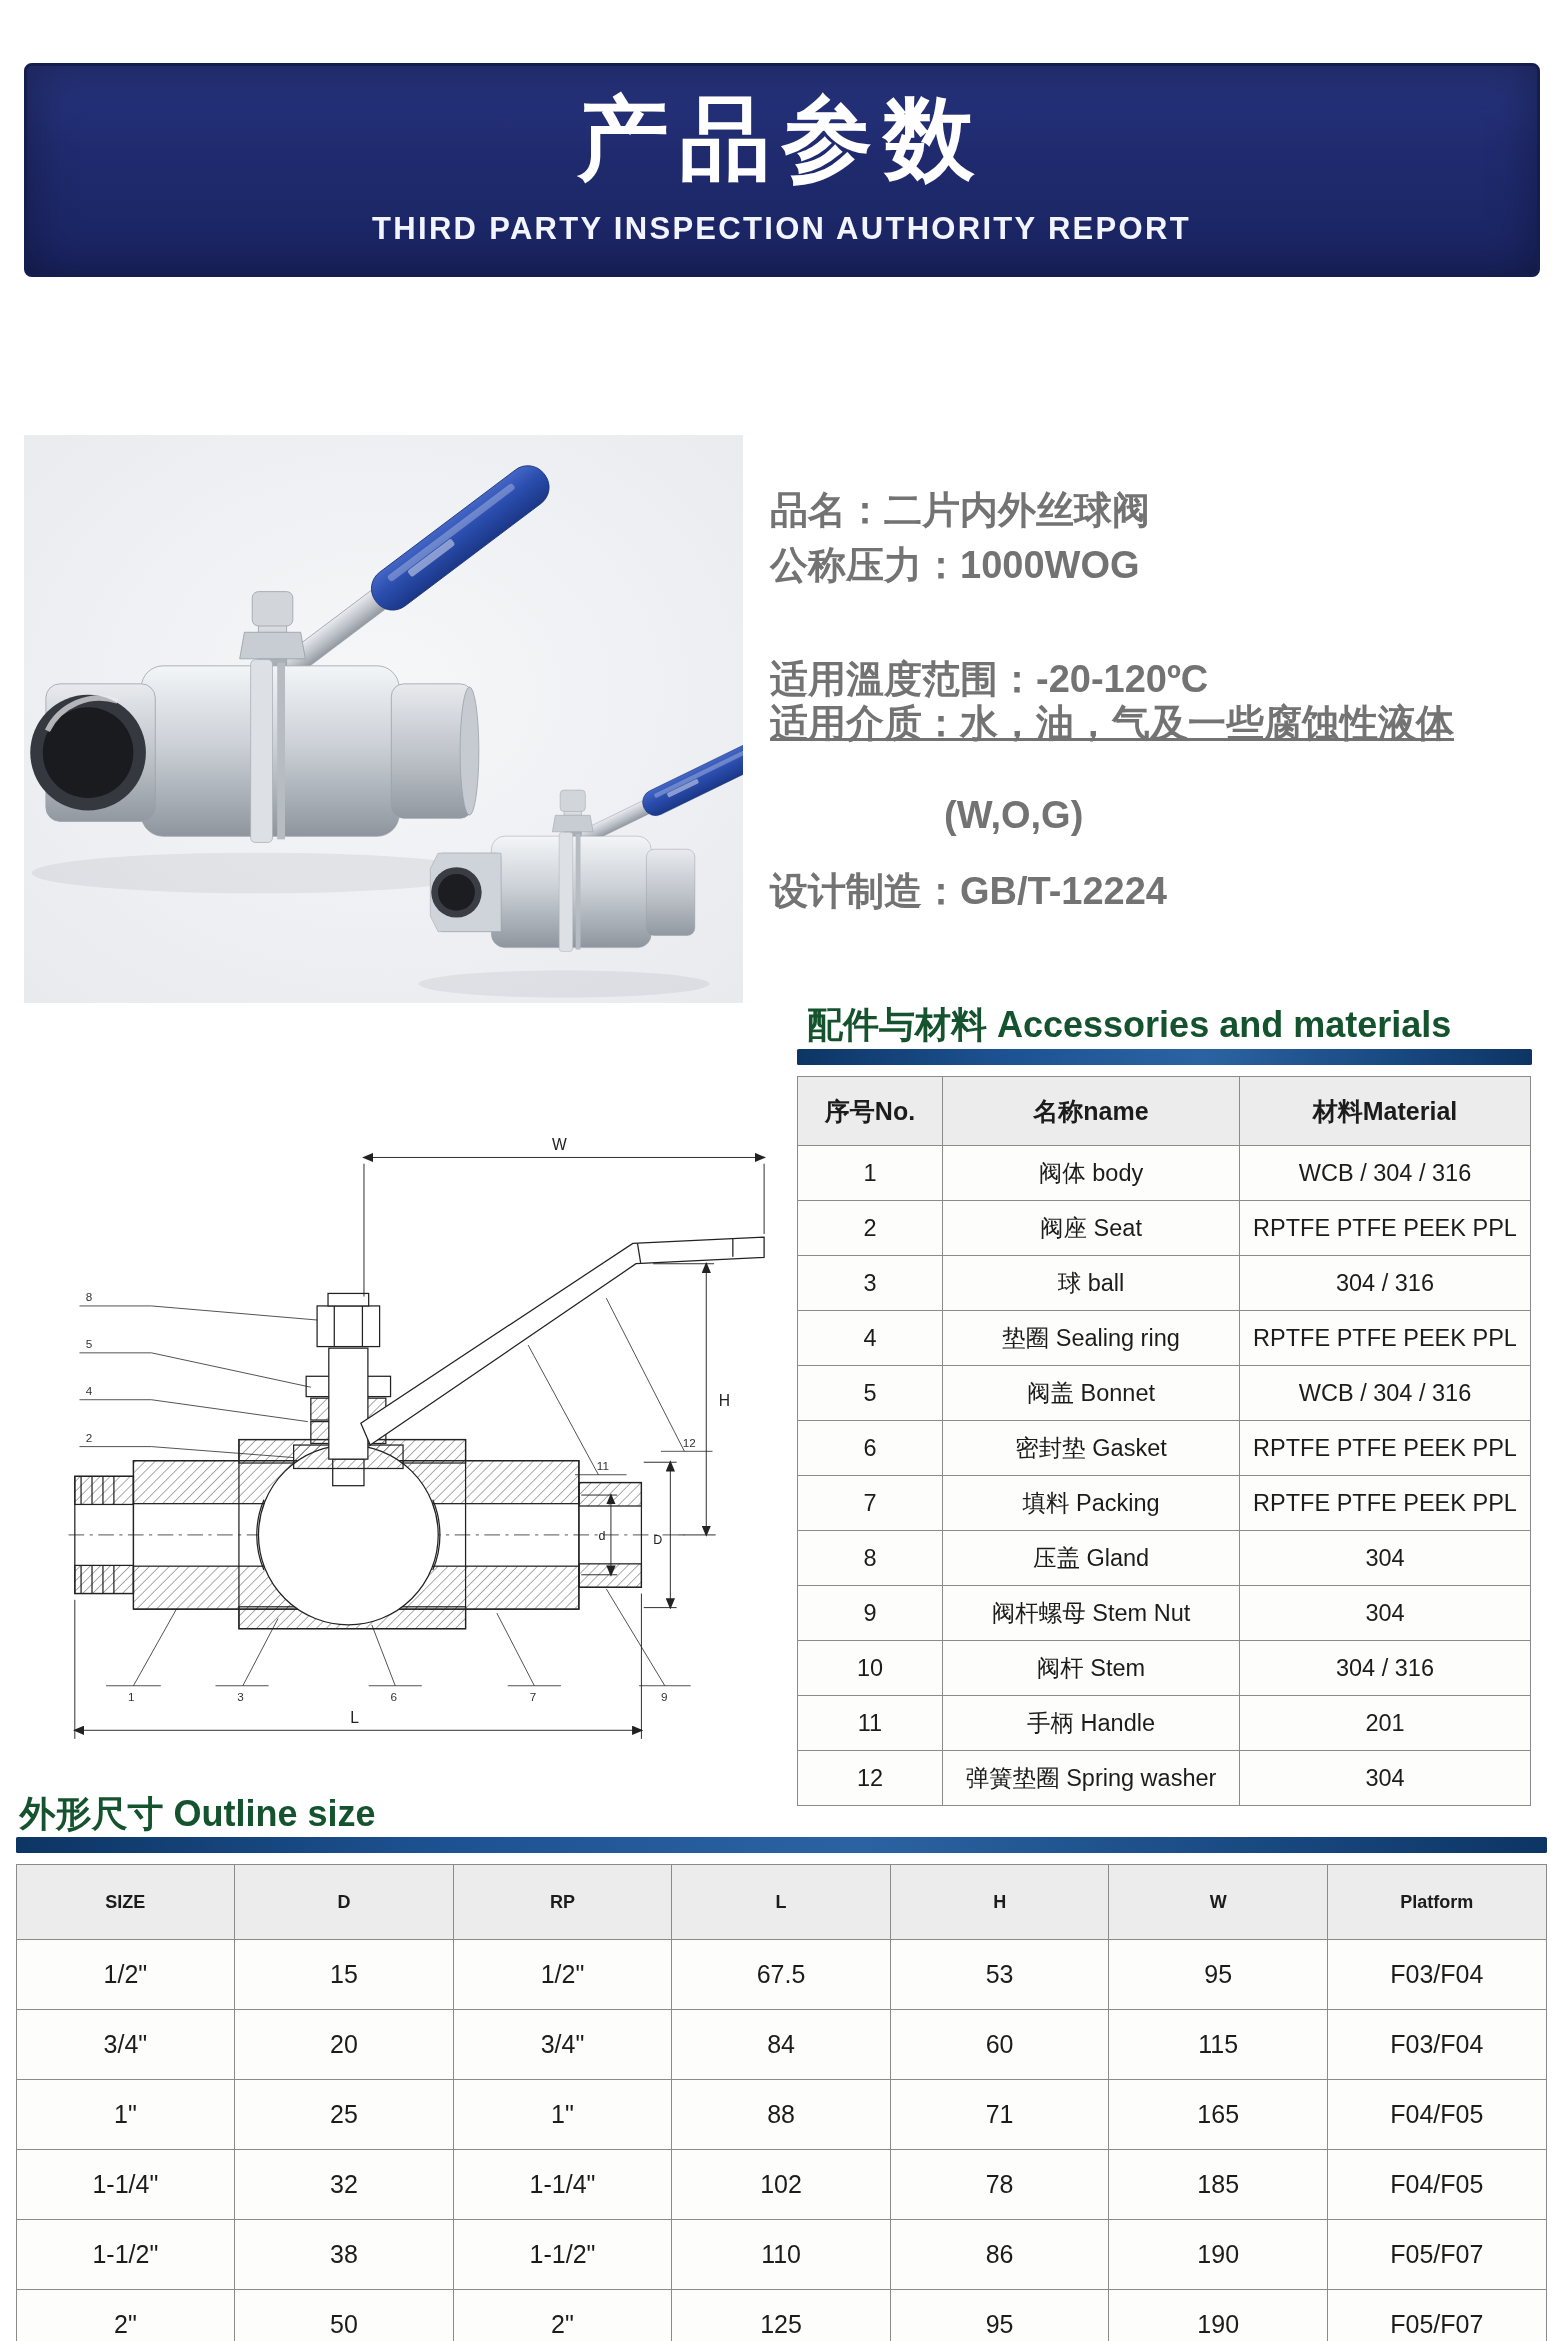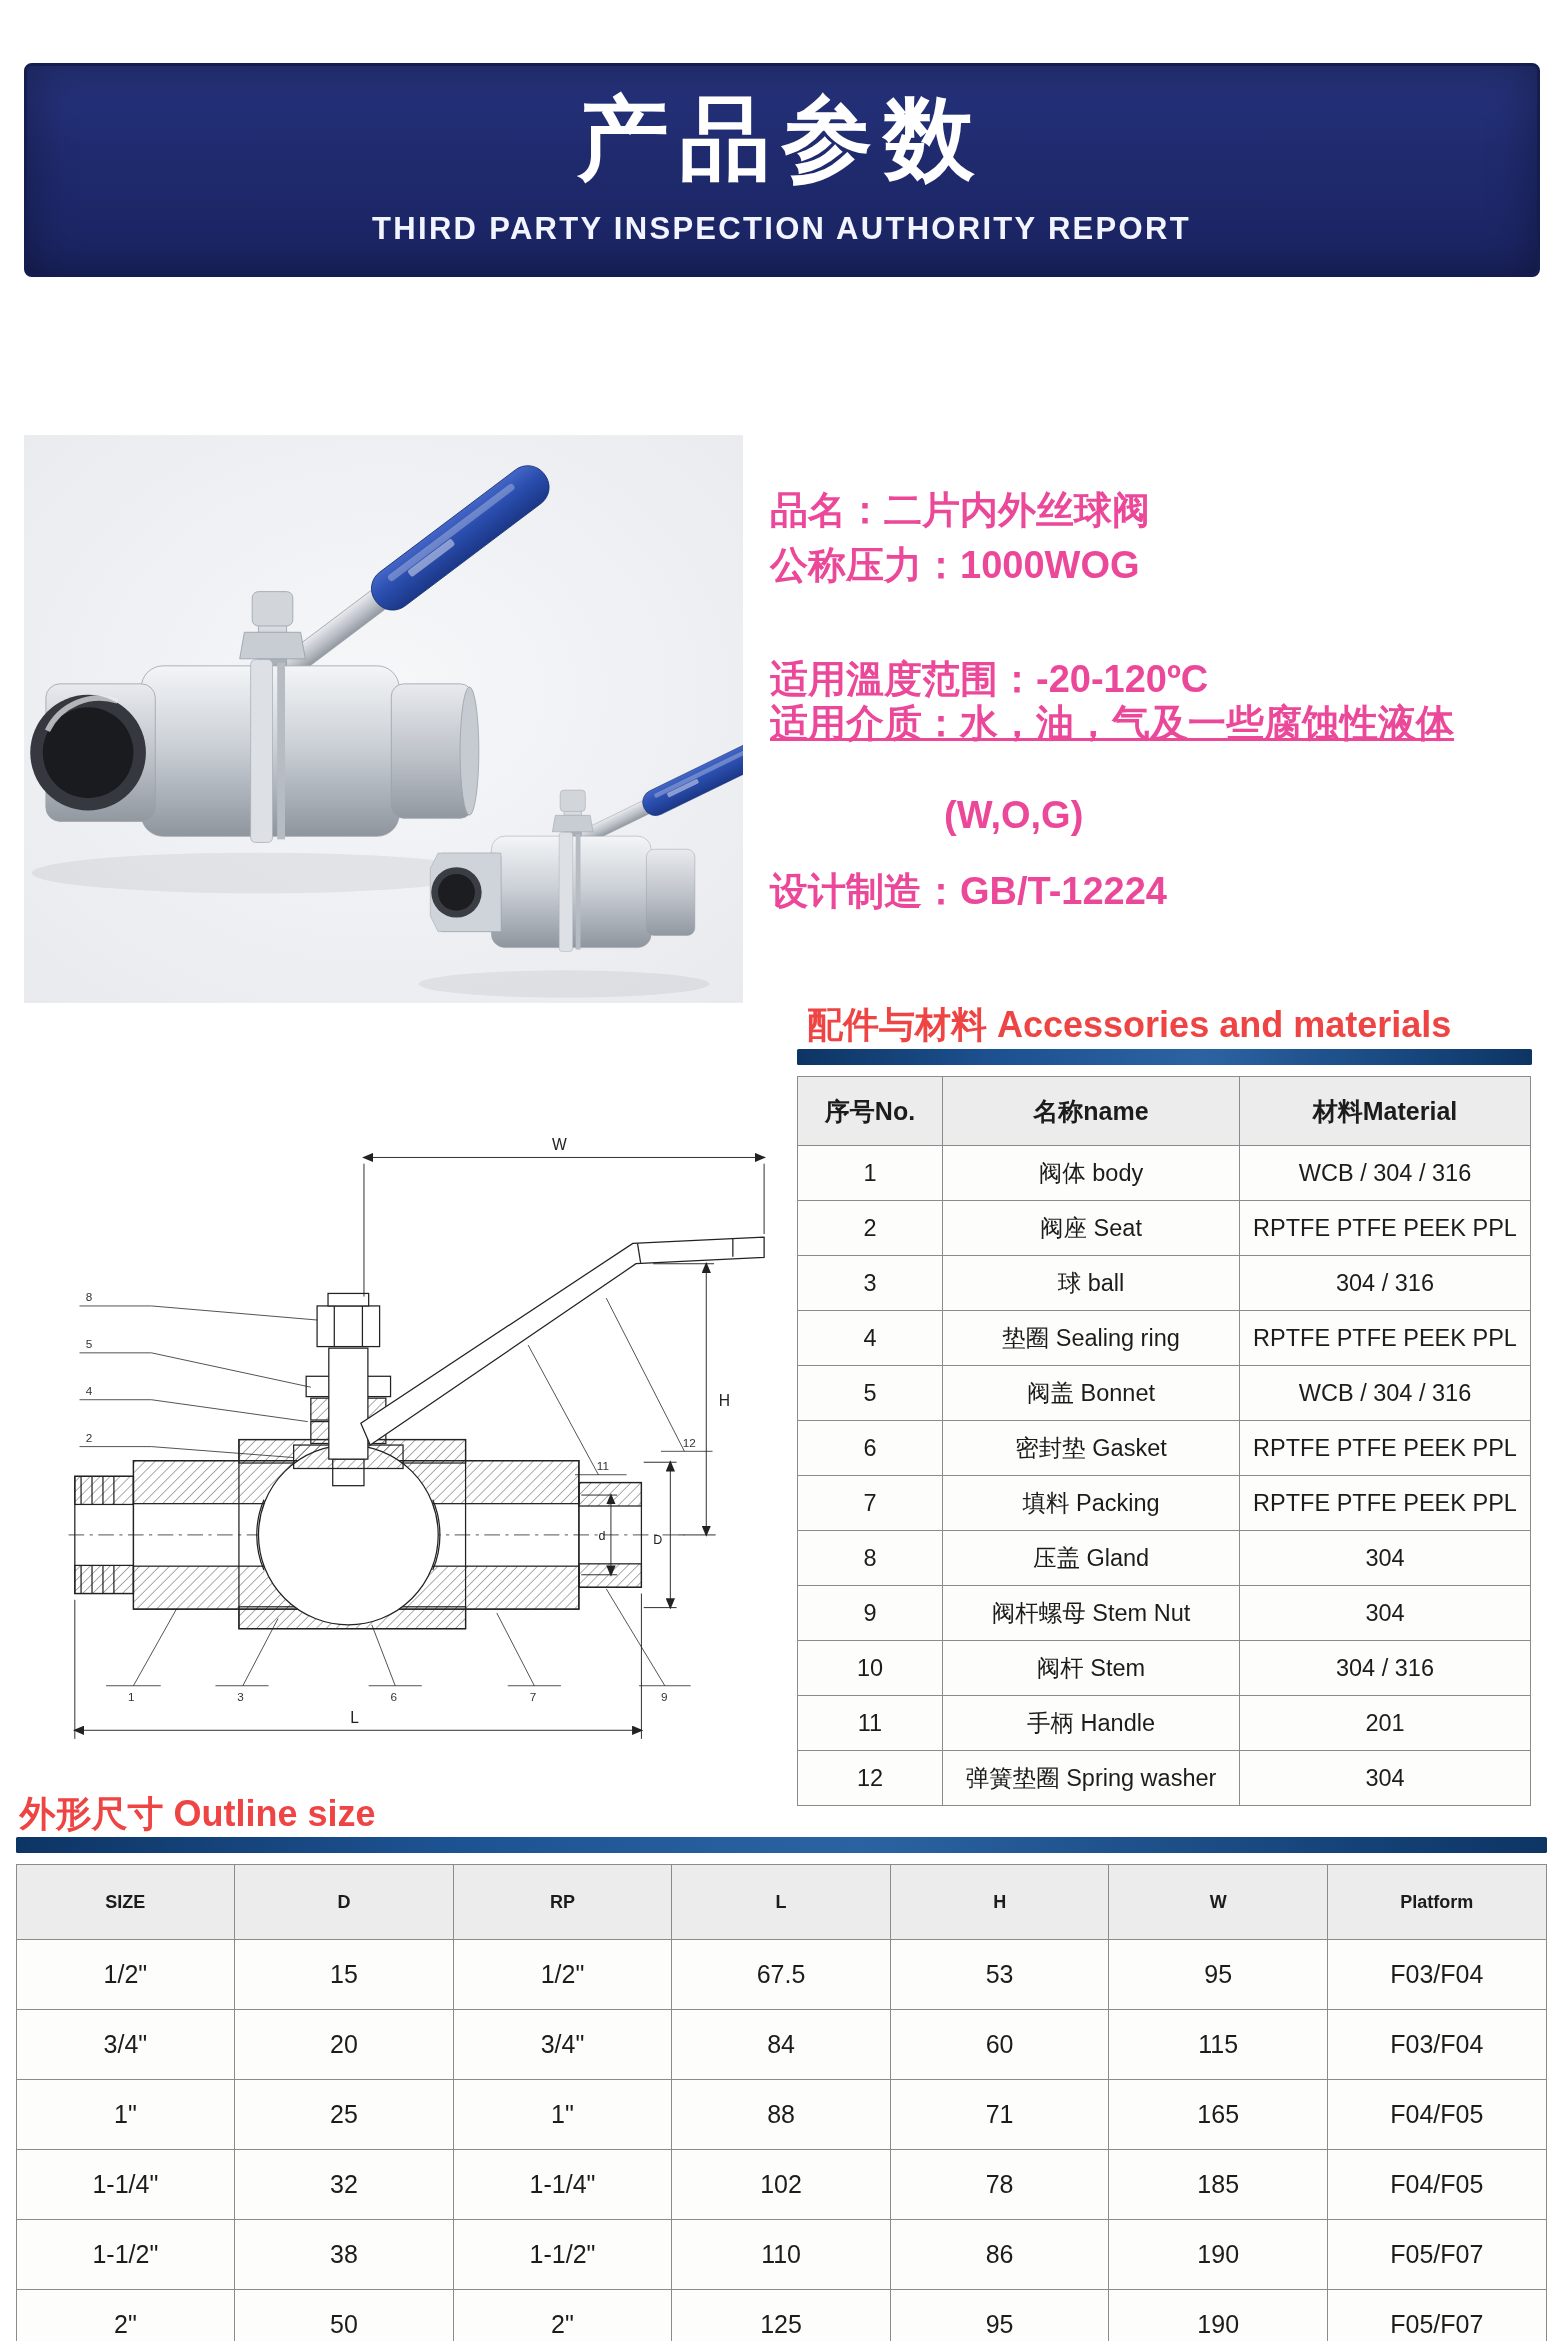--- a/index.html
+++ b/index.html
@@ -18,26 +18,26 @@
     display:flex;flex-direction:column;align-items:center;justify-content:center;
   }
   .banner-title{color:#ffffff;font-size:91px;font-weight:700;letter-spacing:11px;line-height:1;}
   .banner-sub{color:#f2f4ff;font-size:31px;font-weight:600;letter-spacing:2.3px;margin-top:26.6px;}
 
   
   .photo{left:23.5px;top:416px;width:719px;height:568px;background:#eef0f3;}
   .photo svg{display:block;}
 
   
-  .spec-line{left:770px;width:782px;font-size:38px;font-weight:600;color:#ec4899;white-space:nowrap;}
+  .spec-line{left:770px;width:782px;font-size:38px;font-weight:600;color:#737373;white-space:nowrap;}
   .spec-line .lbl{font-weight:600;}
   .spec-line .val{font-weight:600;}
 
   
-  .sec-title{font-size:36px;font-weight:700;color:#ef4444;white-space:nowrap;}
+  .sec-title{font-size:36px;font-weight:700;color:#14532d;white-space:nowrap;}
   .blue-bar{height:15.6px;border-radius:1.6px;
     background:linear-gradient(90deg,#0d3564 0%,#1d5292 28%,#2b63a2 55%,#16457c 85%,#0d3564 100%);}
 
   
   table.sheet{border-collapse:collapse;table-layout:fixed;background:#fdfdfc;}
   table.sheet th,table.sheet td{
     border:0.8px solid #8b8b8b;text-align:center;vertical-align:middle;
     font-family:"Liberation Sans","DejaVu Sans",sans-serif;color:#1c1c1c;
     overflow:hidden;white-space:nowrap;
   }

